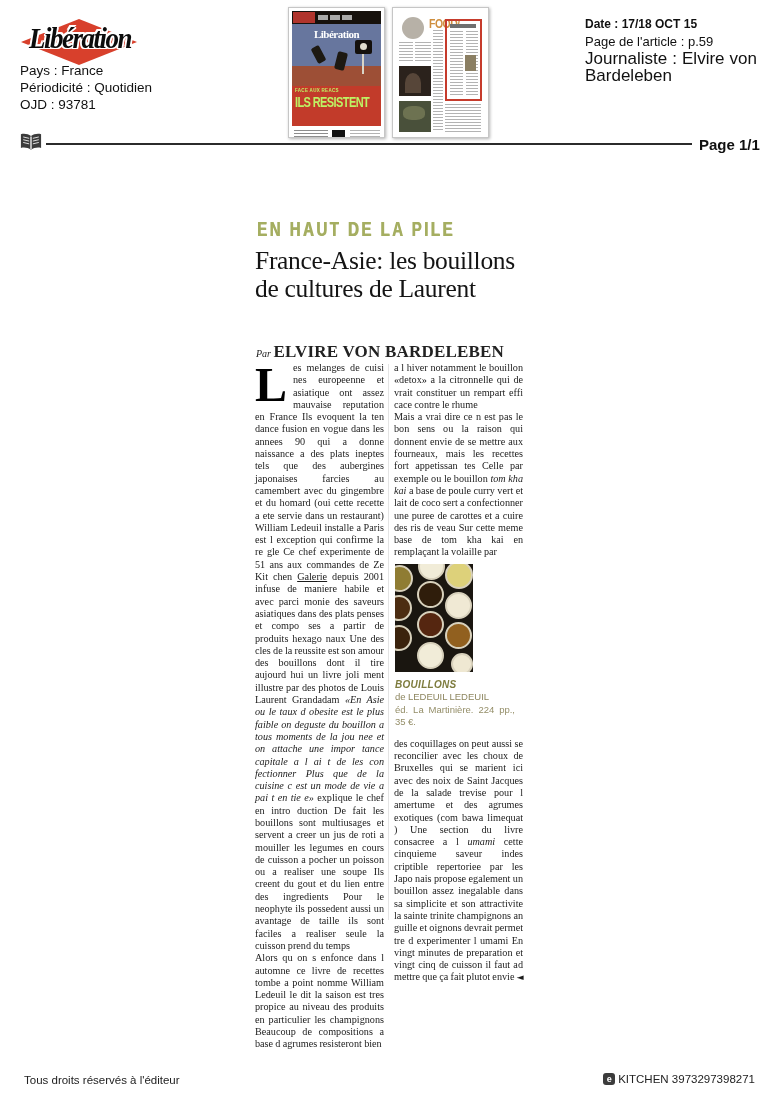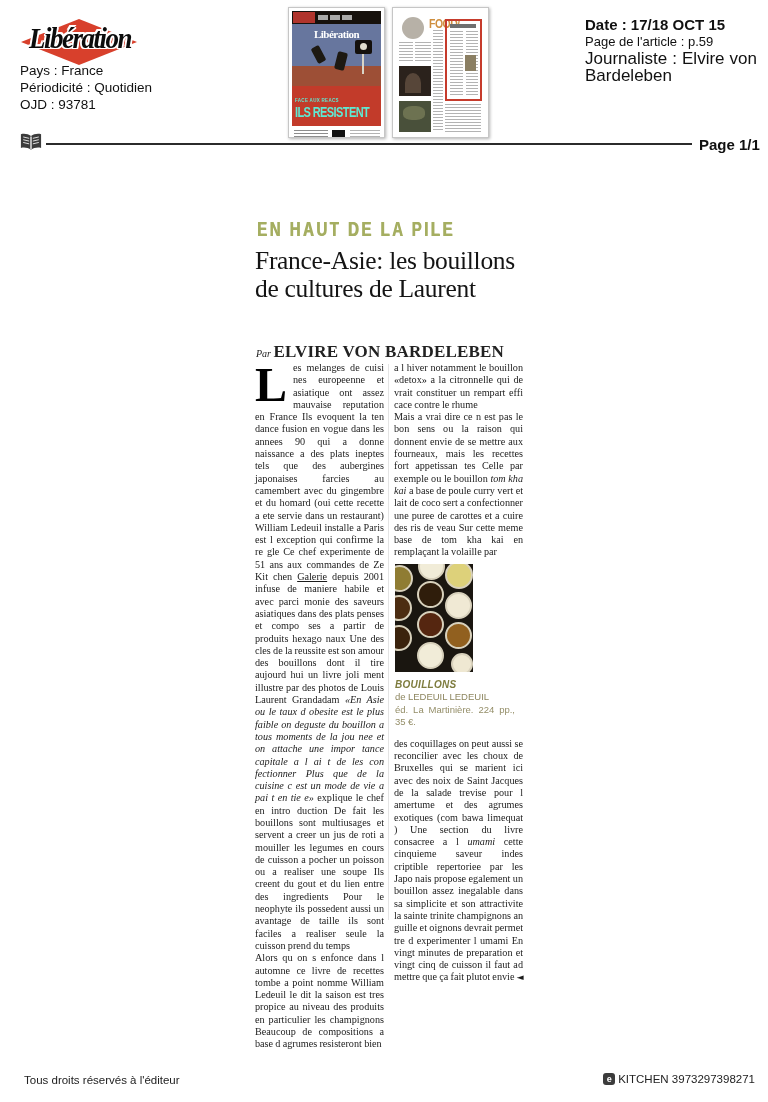--- a/index.html
+++ b/index.html
@@ -9,41 +9,41 @@
   .logo{position:absolute;left:16px;top:12px;width:128px;height:56px}
   .logo-diamond{position:absolute;left:5px;top:7px;width:116px;height:46px;background:var(--logo_red);
        clip-path:polygon(50% 0,100% 50%,50% 100%,0 50%)}
   .logo-text{position:absolute;left:2px;top:11px;width:124px;text-align:center;
        font:italic 700 27px/29px "Liberation Serif",serif;color:#0c0c0c;letter-spacing:-1.5px;
        transform:scaleY(1.08);transform-origin:left top;
        text-shadow:-1.5px -1.5px 0 #fff,1.5px -1.5px 0 #fff,-1.5px 1.5px 0 #fff,1.5px 1.5px 0 #fff,0 -1.5px 0 #fff,0 1.5px 0 #fff,-1.5px 0 0 #fff,1.5px 0 0 #fff}
   .pub-info{position:absolute;left:20px;top:62px;font-size:13.5px;line-height:17px}
   
   .meta{position:absolute;left:585px;top:16px;width:172px}
-  .meta-date{font-weight:700;font-size:15px;line-height:17px}
+  .meta-date{font-weight:700;font-size:12px;line-height:17px}
   .meta-page{font-size:13px;line-height:17px}
   .meta-journalist{font-size:17px;line-height:17px;text-align:justify}
   
   .thumb{position:absolute;top:7px;width:97px;height:131px;background:#fff;border:1px solid #c6c6c6;
        box-shadow:1px 1px 3px rgba(0,0,0,.3);box-sizing:border-box;padding:3px;overflow:hidden}
   .thumb1{left:288px}
   .thumb2{left:392px;padding:4px}
   .t1-topbar{height:13px;background:#16110c;display:flex;align-items:center;gap:2px}
   .t1-redbox{width:22px;height:11px;background:#b0342c;margin:1px}
   .t1-chip{width:10px;height:5px;background:#cfcfcf;opacity:.8}
   .t1-main{height:62px;background:var(--cover_blue);position:relative;overflow:hidden}
   .t1-masthead{color:#fff;font:700 11px/13px "Liberation Serif",serif;text-align:center;margin-top:4px;letter-spacing:-.5px}
   .t1-ground{position:absolute;bottom:0;left:0;right:0;height:20px;background:#9d4f36}
   .t1-sign{position:absolute;right:9px;top:16px;width:17px;height:14px;background:#14100c;border-radius:2px}
   .t1-sign::after{content:"";position:absolute;left:7px;top:14px;width:2px;height:20px;background:#d9d4c6}
   .t1-skull{position:absolute;left:5px;top:3px;width:7px;height:7px;border-radius:50%;background:#e0dccd}
   .t1-fig{position:absolute;background:#1d1912;border-radius:2px}
   .t1-figa{left:22px;top:22px;width:9px;height:17px;transform:rotate(-28deg)}
   .t1-figb{left:44px;top:28px;width:10px;height:18px;transform:rotate(14deg)}
-  .t1-band{height:40px;background:var(--cover_band_red);color:#5eead4;padding:12px 3px;box-sizing:border-box}
+  .t1-band{height:40px;background:var(--cover_band_red);color:#bef264;padding:2px 3px;box-sizing:border-box}
   .t1-band-small{font:700 4.5px/6px "Liberation Sans",sans-serif;letter-spacing:.3px}
   .t1-band-big{font:700 11px/12px "Liberation Sans",sans-serif;letter-spacing:-.6px;transform:scaleY(1.25);transform-origin:left top;white-space:nowrap}
   .t1-bottom{height:17px;background:#fff;position:relative;margin-top:1px}
   .t1-blackbox{position:absolute;left:40px;top:3px;width:13px;height:10px;background:#121212}
   .txt{background:repeating-linear-gradient(#b3b3b3 0 1px,transparent 1px 3px)}
   .txtd{background:repeating-linear-gradient(#8d8d8d 0 1px,transparent 1px 3px)}
   .t1-b1{position:absolute;left:2px;top:3px;width:34px;height:11px}
   .t1-b2{position:absolute;left:58px;top:3px;width:30px;height:11px}
   .t2-circle{position:absolute;left:9px;top:9px;width:22px;height:22px;border-radius:50%;background:#b7b1a7}
   .t2-food{position:absolute;left:36px;top:8px;font:700 10.5px "Liberation Sans",sans-serif;color:var(--food_orange);letter-spacing:-.5px;transform:scaleY(1.2);transform-origin:left top}

